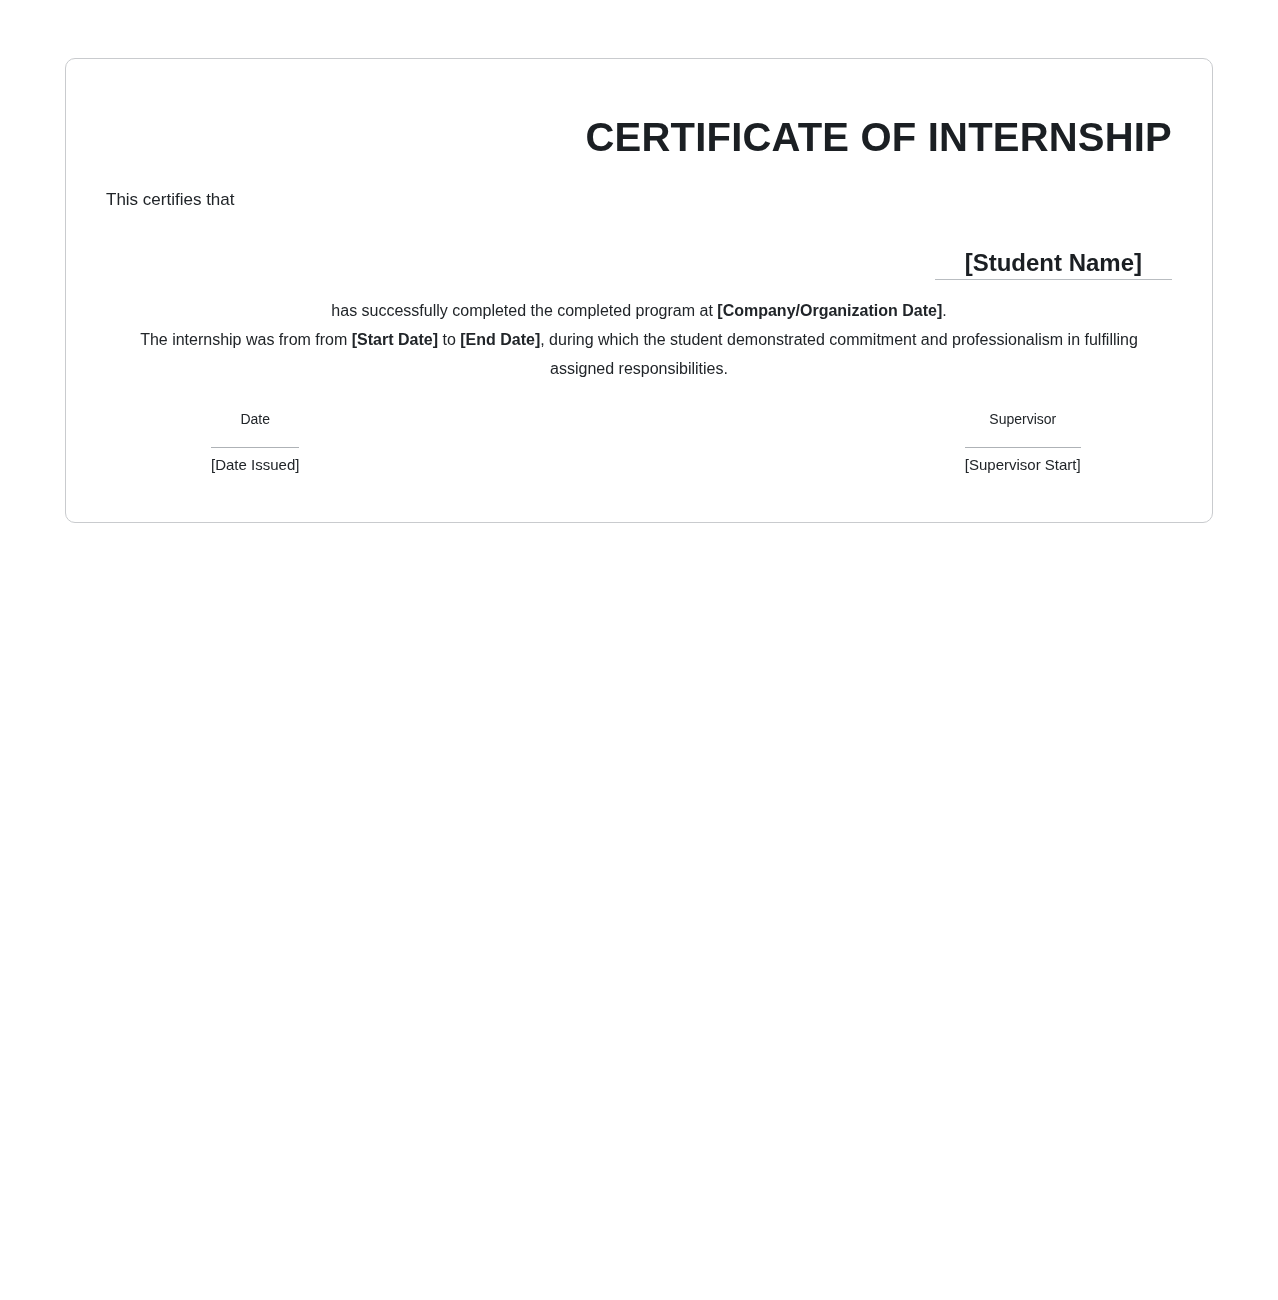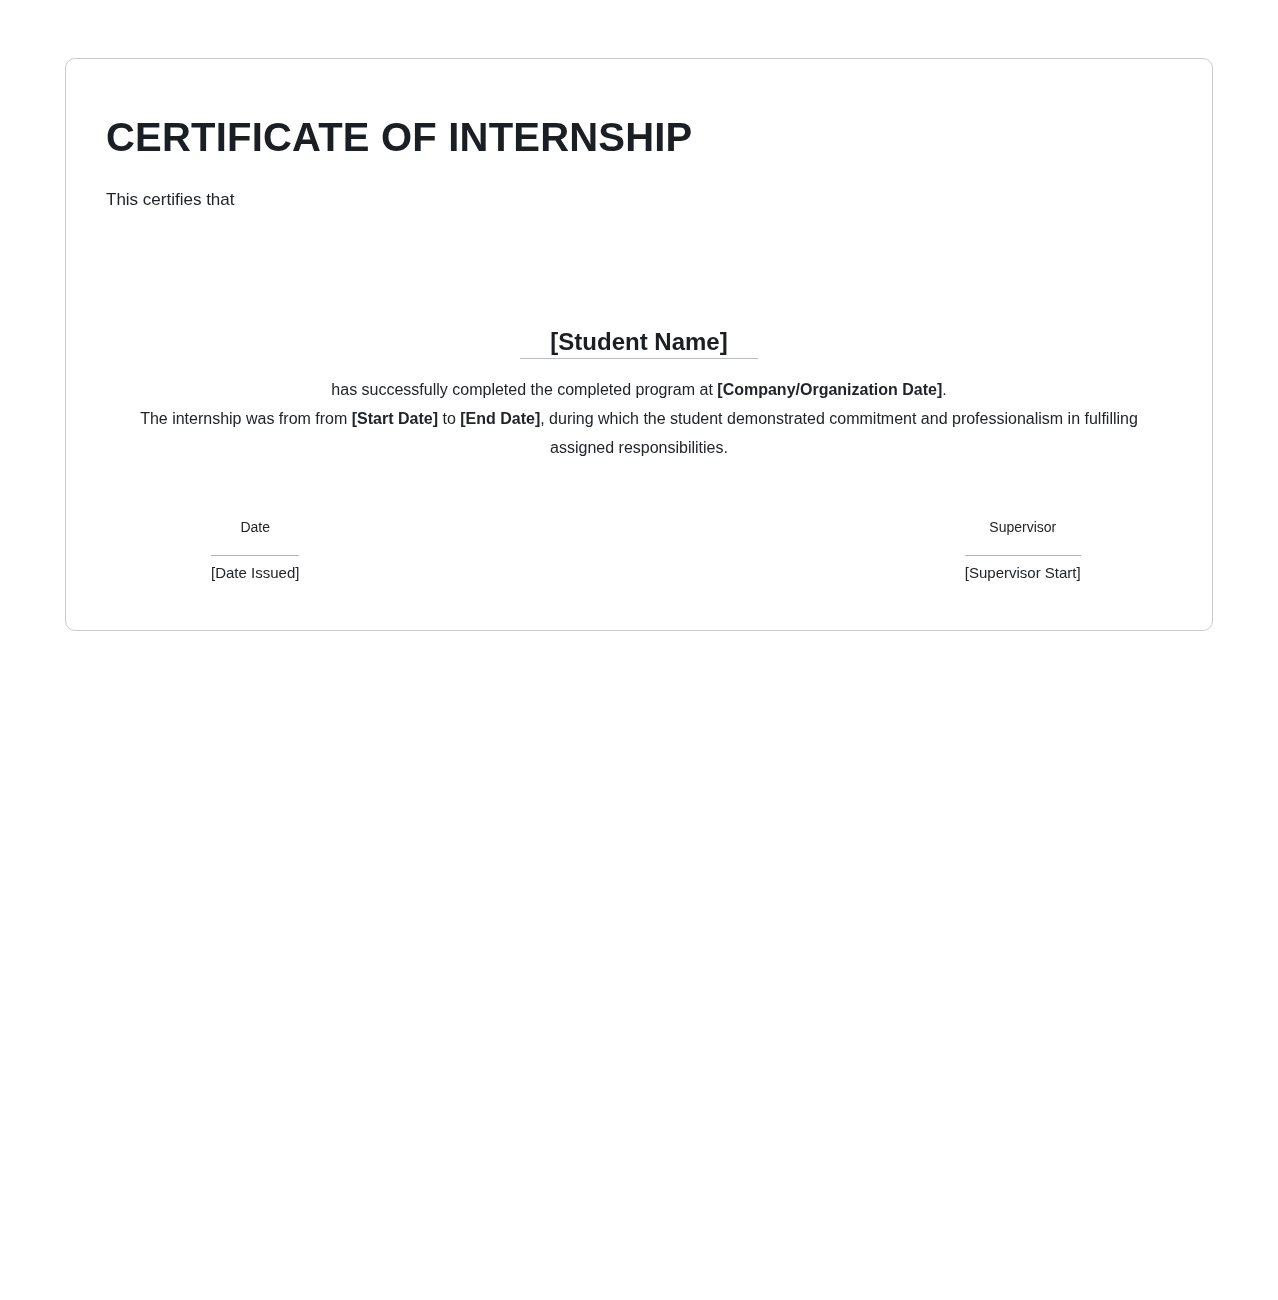--- a/index.html
+++ b/index.html
@@ -18,51 +18,51 @@
     border: 1px solid #c9cbce;
     border-radius: 10px;
     background: #ffffff;
     padding: 54px 40px 47px 40px;
   }
   .certificate-title {
     margin: 0;
     font-size: 40px;
     line-height: 48px;
     font-weight: 700;
-    text-align: left;
+    text-align: right;
     color: #1b1f23;
     letter-spacing: 0.2px;
   }
   .certifies-text {
     margin: 27px 0 0 0;
     font-size: 17px;
     line-height: 24px;
   }
   .student-name-wrap {
-    margin-top: 113px;
-    text-align: center;
+    margin-top: 34px;
+    text-align: right;
   }
   .student-name {
     display: inline-block;
     font-size: 24px;
     line-height: 33px;
     font-weight: 700;
     color: #1b1f23;
     padding: 0 30px 0 30px;
     border-bottom: 1px solid #b9bdc1;
   }
   .certificate-body {
     margin: 16px 0 0 0;
     font-size: 16px;
     line-height: 29px;
     text-align: center;
   }
   .certificate-body b { font-weight: 700; }
   .signature-row {
-    margin-top: 55px;
+    margin-top: 26px;
     display: flex;
     justify-content: space-between;
   }
   .sig-col {
     width: 28%;
     display: flex;
     flex-direction: column;
     align-items: center;
   }
   .sig-label {

